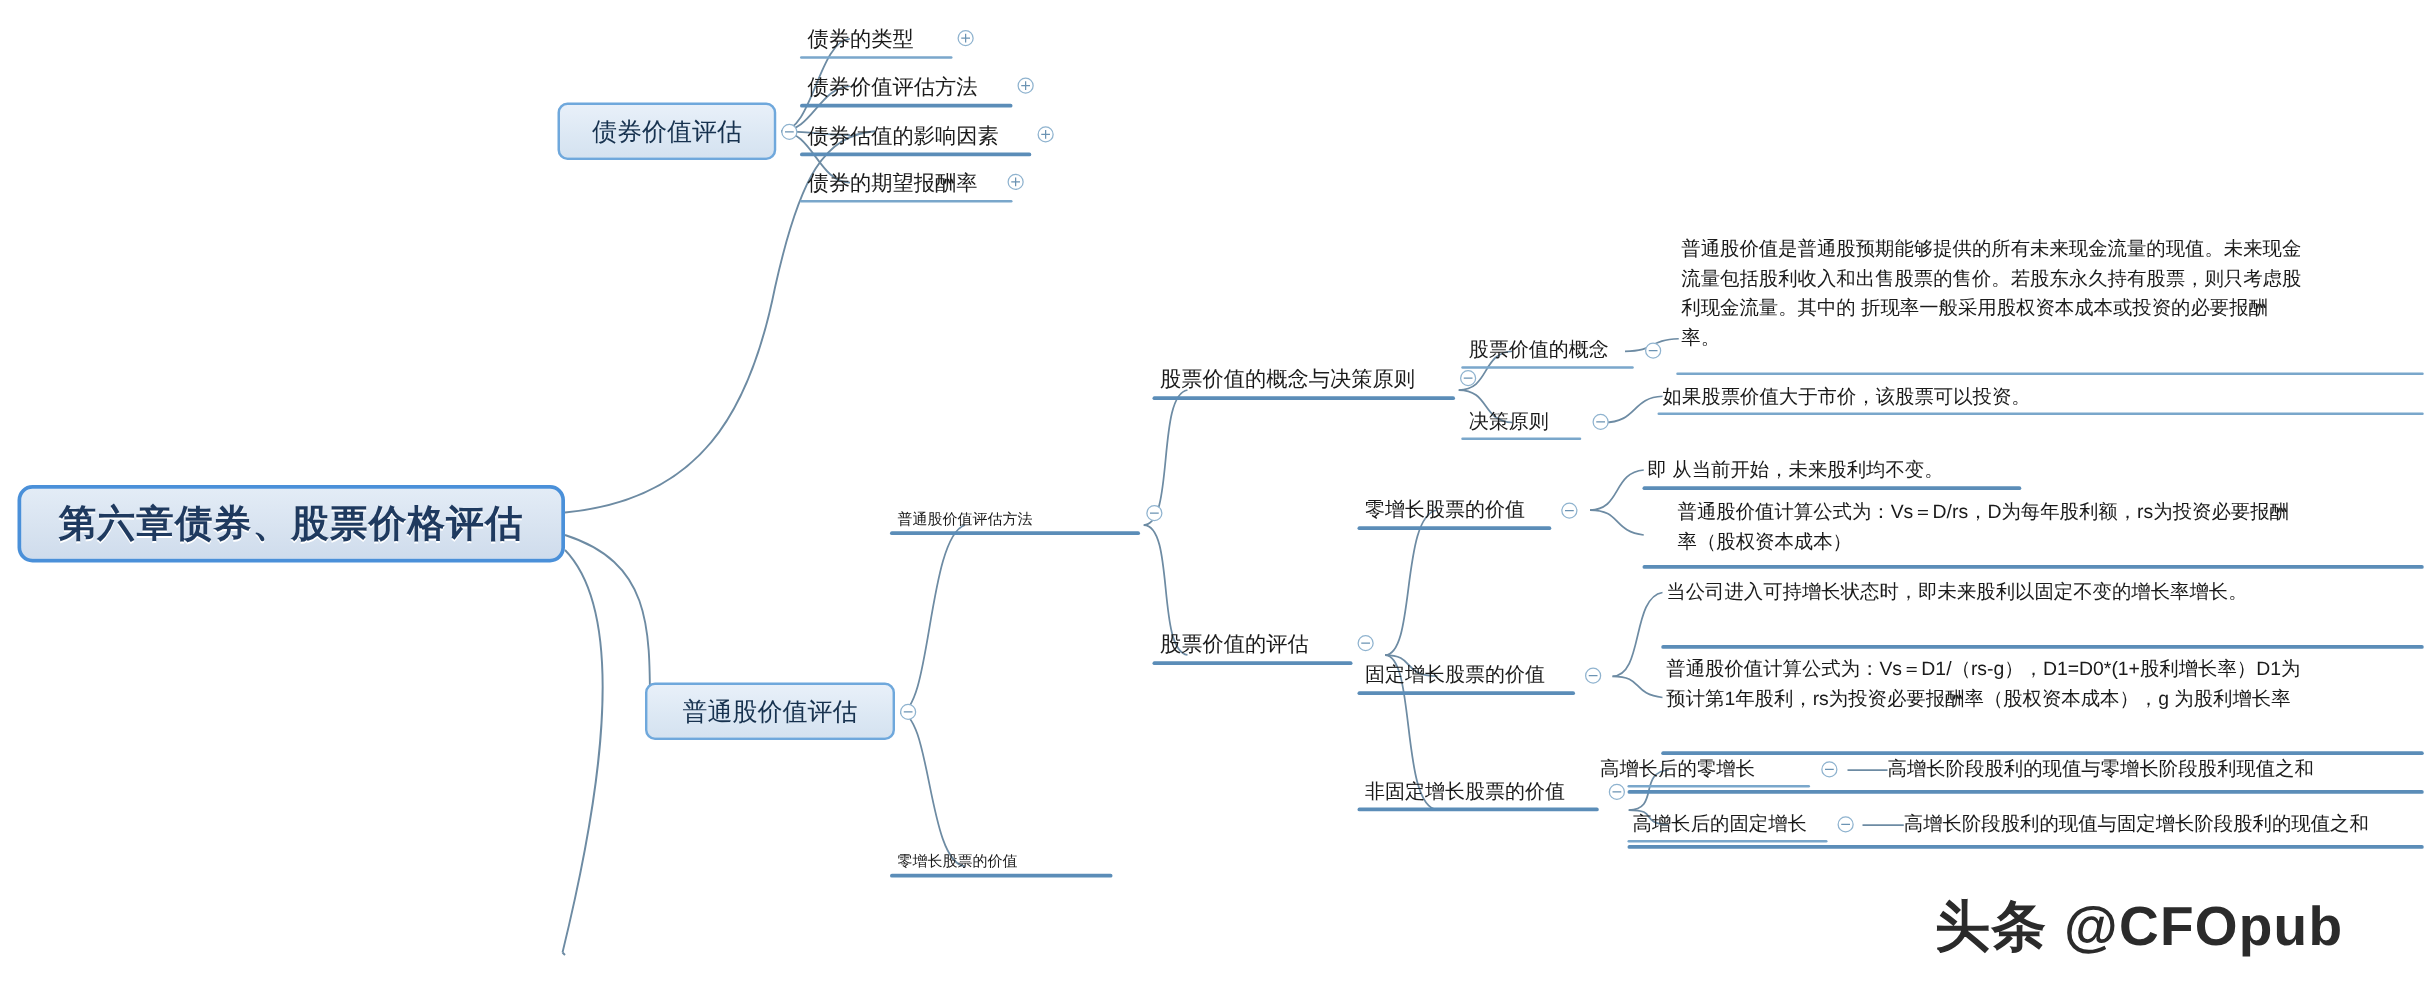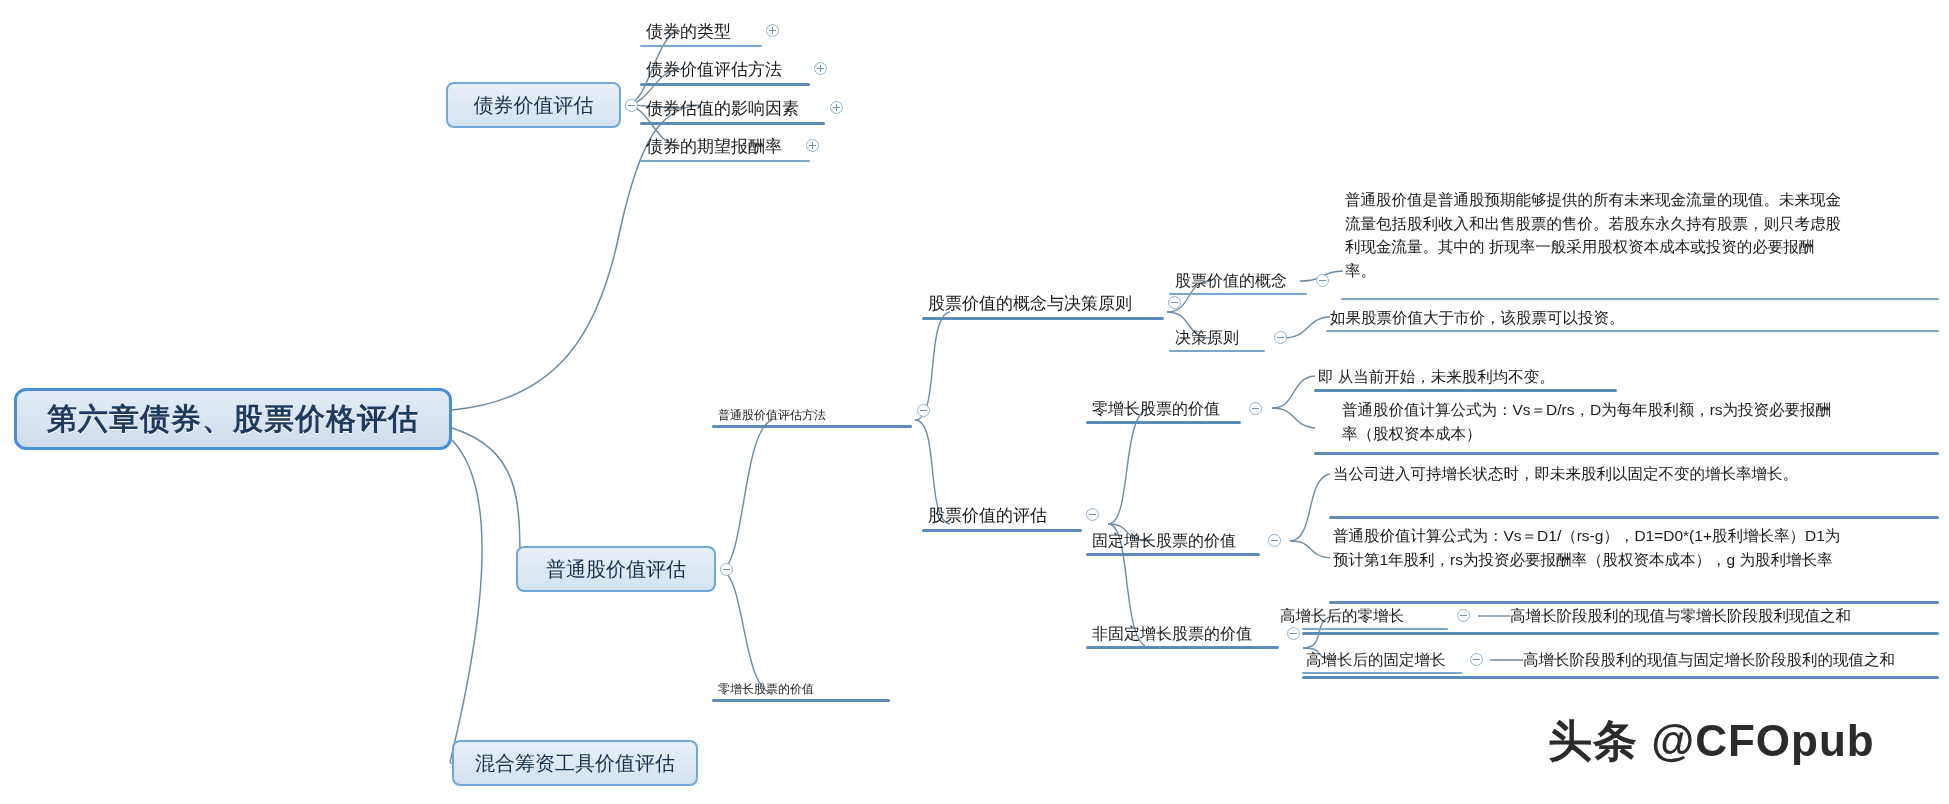--- a/index.html
+++ b/index.html
@@ -288,21 +288,18 @@
     <span class="txt">高增长后的固定增长</span>
   </div>
   <div class="underline thin" style="left:1302px;top:672px;width:160px;"></div>
   <div class="toggle" style="left:1470px;top:653px;"></div>
 
   <div class="node plain f155" style="left:1523px;top:647px;height:24px;">
     <span class="txt">高增长阶段股利的现值与固定增长阶段股利的现值之和</span>
   </div>
   <div class="underline" style="left:1302px;top:676px;width:637px;"></div>
 
-  <div class="node boxed f20" style="left:452px;top:740px;width:246px;height:46px;">
-    <span>混合筹资工具价值评估</span>
-  </div>
 
   <div class="watermark" style="left:1548px;top:712px;">
     <span>头条 @CFOpub</span>
   </div>
 
 </div>
 
 </body></html>

